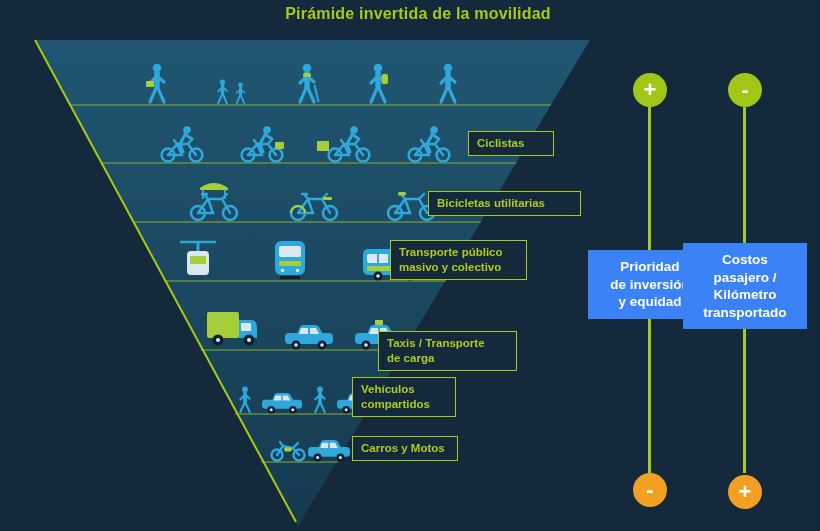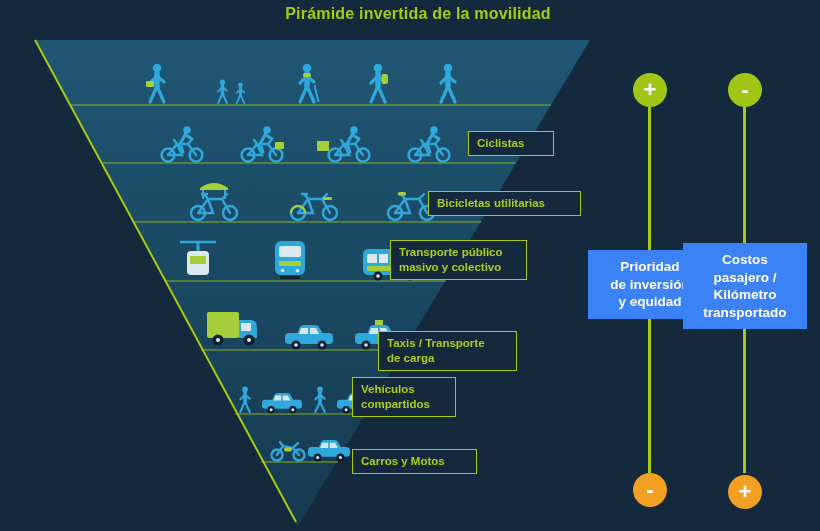--- a/index.html
+++ b/index.html
@@ -245,21 +245,21 @@
   </div>
 
   <div class="pbox" style="left:468px; top:131px; width:86px;">Ciclistas</div>
   <div class="pbox" style="left:428px; top:191px; width:153px;">Bicicletas utilitarias</div>
   <div class="pbox" style="left:390px; top:240px; width:137px;">Transporte público
 masivo y colectivo</div>
   <div class="pbox" style="left:378px; top:311px; width:139px;margin-top:20px;">Taxis / Transporte
 de carga</div>
   <div class="pbox" style="left:352px; top:377px; width:104px;">Vehículos
 compartidos</div>
-  <div class="pbox" style="left:352px; top:449px; width:125px;">Carros y Motos</div>
+  <div class="pbox" style="left:352px; top:436px; width:106px;">Carros y Motos</div>
 
   <div>
     <div class="axis-line" style="left:648px; top:107px; height:366px;"></div>
     <div class="axis-circle green" style="left:633px; top:73px;">
         <span>+</span>
       </div>
     <div class="axis-label" style="left:588px; top:250px; width:124px;">Prioridad
 de inversión
 y equidad</div>
     <div class="axis-circle orange" style="left:633px; top:473px;">

